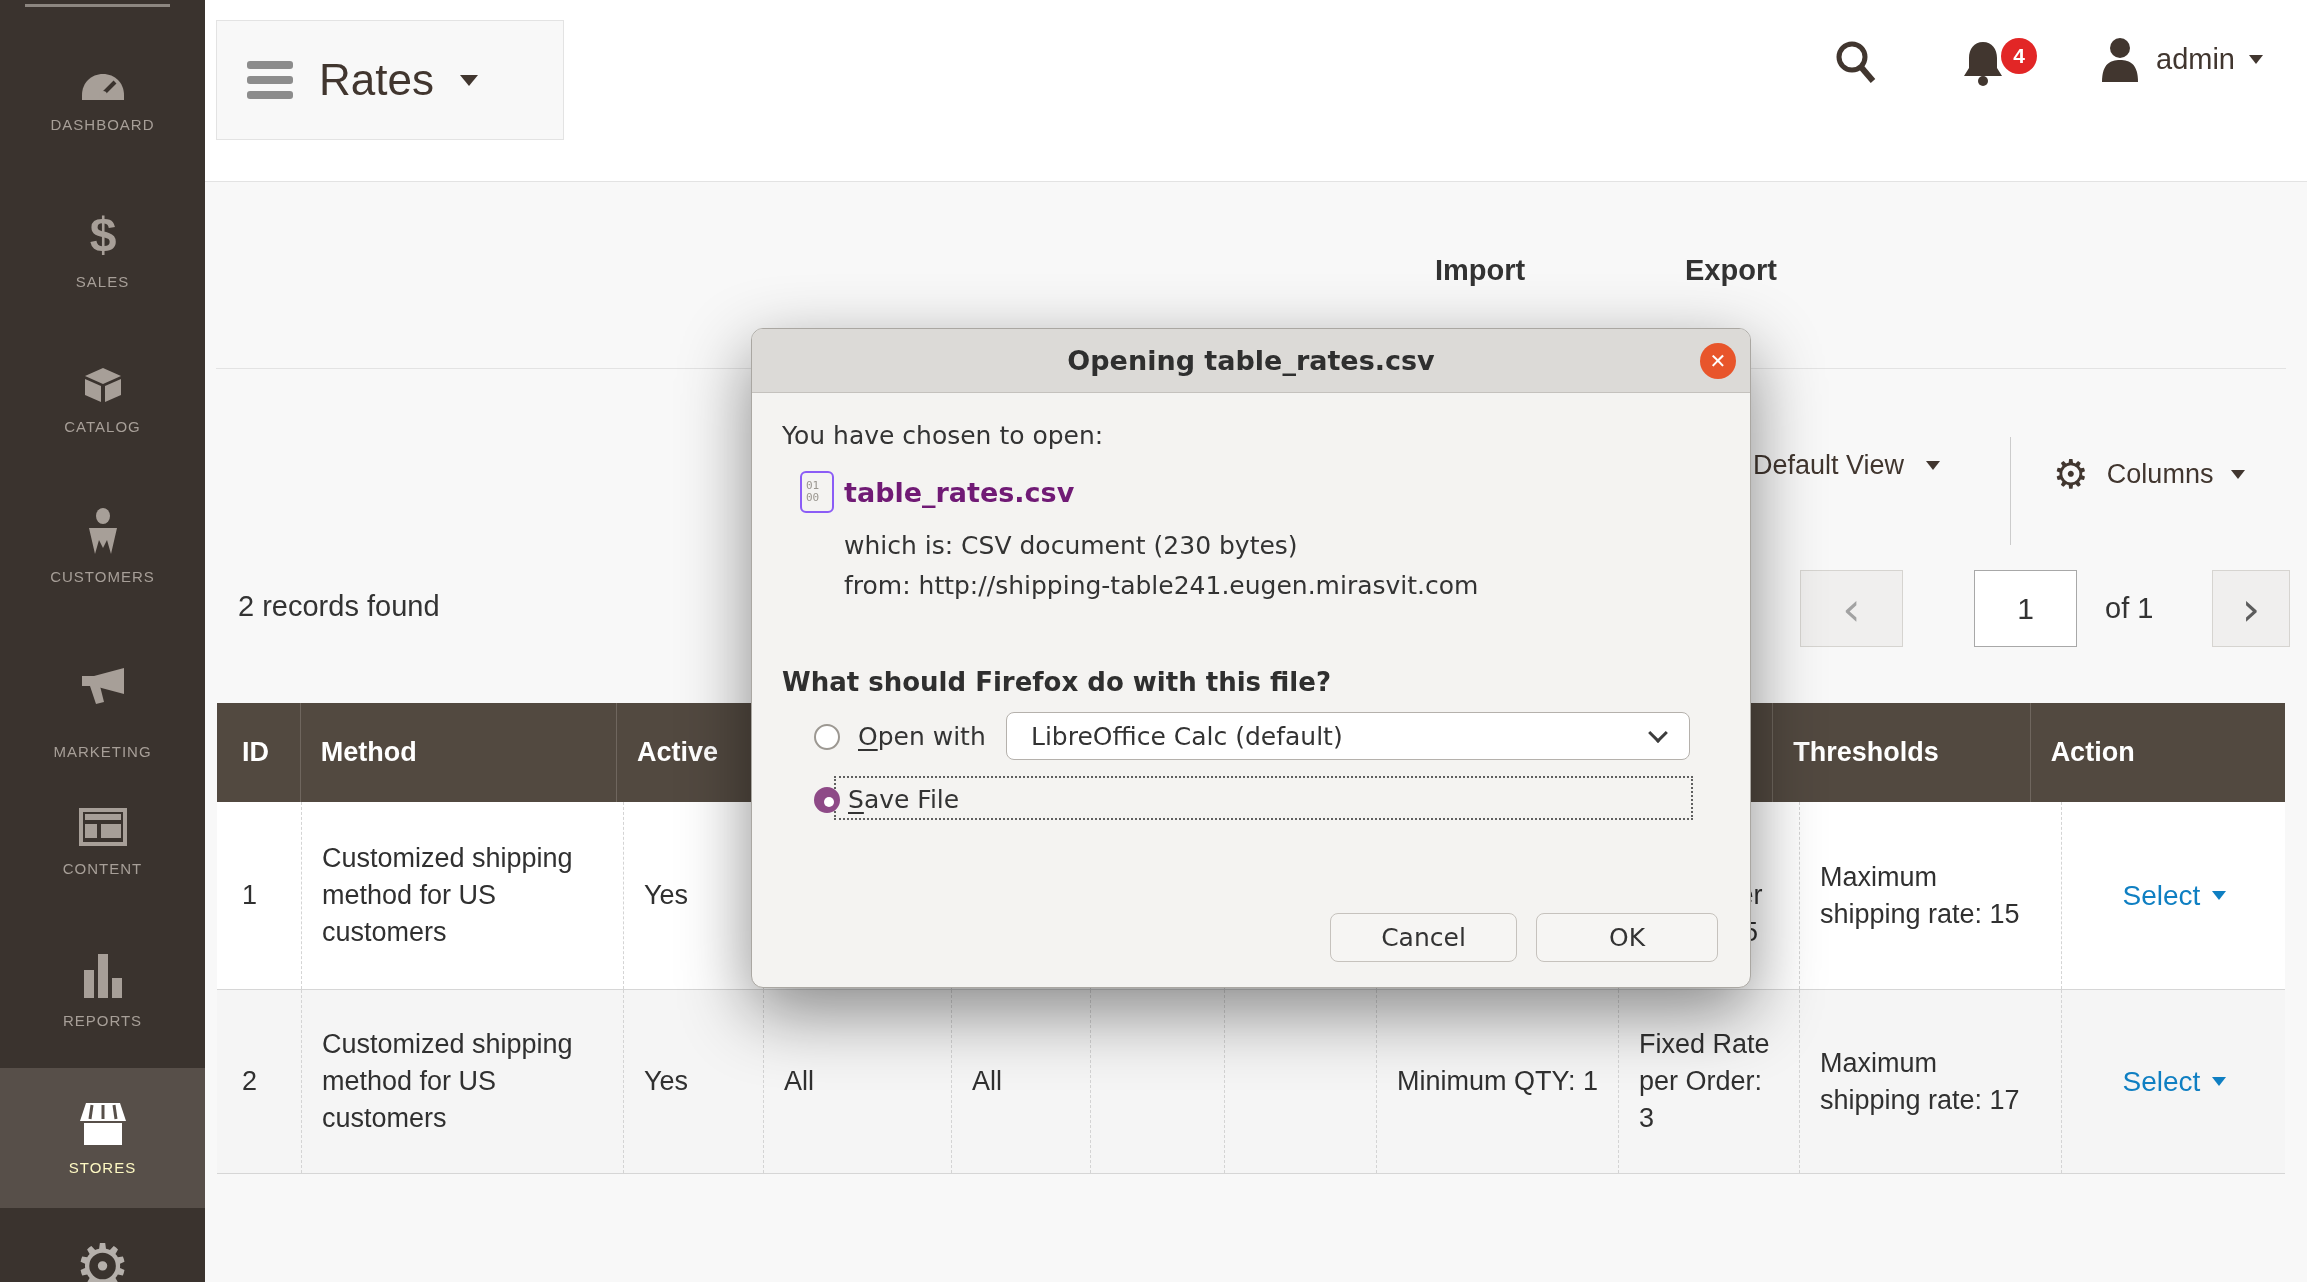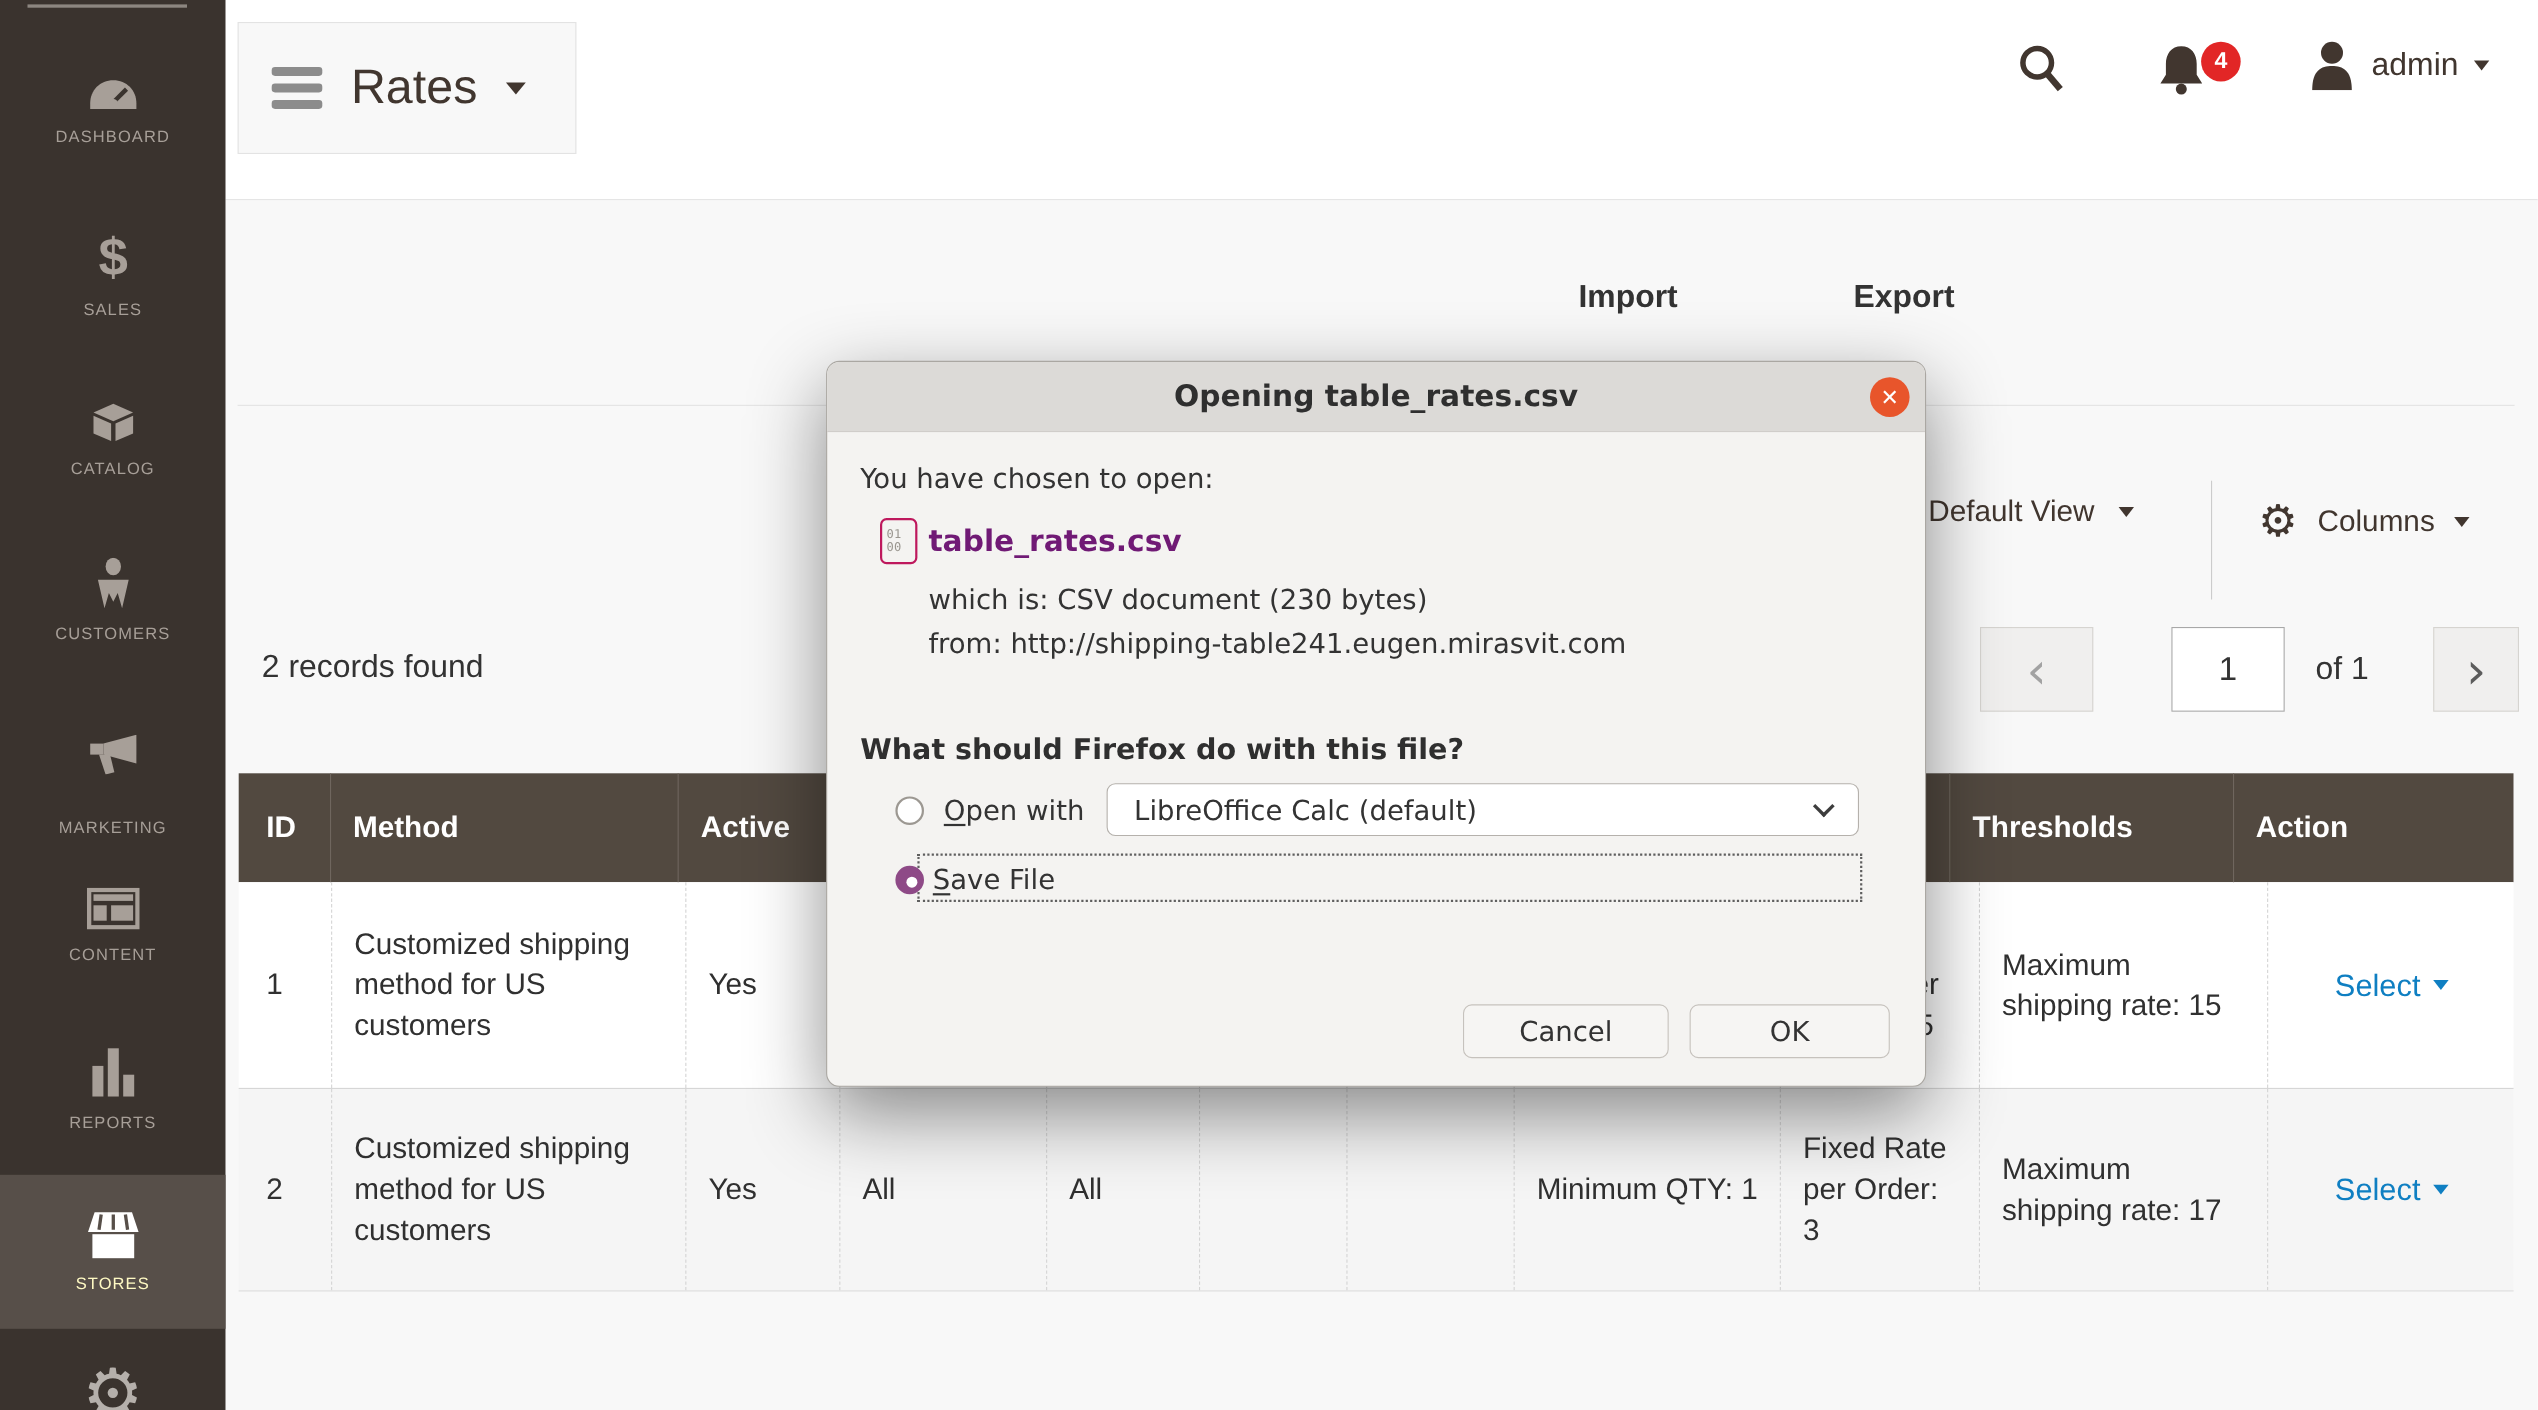--- a/index.html
+++ b/index.html
@@ -22,21 +22,21 @@
   .side-item svg{fill:var(--sidebar-fg)}
   .side-item.active{background:var(--sidebar-active-bg);color:#fef9c3}
   .side-item.active svg{fill:#fff}
   .side-gear{position:absolute;left:0;top:1208px;width:205px;height:74px;display:flex;justify-content:center}
   .side-gear .gear-glyph{font-size:62px;color:#b5b0ab;line-height:1;margin-top:28px;
     font-family:"DejaVu Sans",sans-serif}
 
   
   #topbar{position:absolute;left:205px;top:0;width:2102px;height:182px;background:#fff;
     border-bottom:1px solid #e3e3e3;z-index:1}
-  .title-box{position:absolute;left:11px;top:20px;width:308px;height:120px;background:#f8f8f8;
+  .title-box{position:absolute;left:11px;top:20px;width:348px;height:120px;background:#f8f8f8;
     border:1px solid #e3e3e3;display:flex;align-items:center;gap:26px;padding-left:30px;cursor:pointer}
   .burger{display:flex;flex-direction:column;gap:7px}
   .burger i{display:block;width:46px;height:8px;border-radius:3px;background:#8c8c8c}
   .page-title{font-size:44px;color:var(--brand-dark)}
   .caret{width:0;height:0;border-left:9px solid transparent;border-right:9px solid transparent;
     border-top:11px solid var(--brand-dark);display:inline-block}
   .caret.sm{border-left-width:7px;border-right-width:7px;border-top-width:9px}
   .caret.blue{border-top-color:var(--link-blue)}
   .search-btn{position:absolute;left:1630px;top:40px;cursor:pointer}
   .bell-wrap{position:absolute;left:1755px;top:38px;cursor:pointer}
@@ -91,21 +91,21 @@
   #dialog{position:absolute;left:751px;top:328px;width:1000px;height:660px;z-index:50;
     background:var(--dialog-bg);border:1px solid #aaa7a2;border-radius:12px;
     box-shadow:0 24px 70px rgba(0,0,0,.45);font-family:"DejaVu Sans",sans-serif;color:#333}
   .dlg-title{position:absolute;left:0;top:0;width:100%;height:64px;background:var(--dialog-titlebar);
     border-bottom:1px solid #c4c1bd;border-radius:11px 11px 0 0;display:flex;align-items:center;
     justify-content:center;font-size:27px;font-weight:bold;color:#2f2f2f}
   .dlg-close{position:absolute;right:14px;top:14px;width:36px;height:36px;border-radius:50%;
     background:var(--close-orange);color:#fff;display:flex;align-items:center;justify-content:center;
     font-size:20px;font-weight:bold;cursor:pointer}
   .dlg-intro{position:absolute;left:30px;top:92px;font-size:25px}
-  .file-icon{position:absolute;left:48px;top:142px;width:34px;height:42px;border:2px solid #be185d;
+  .file-icon{position:absolute;left:48px;top:142px;width:34px;height:42px;border:2px solid #8b5cf6;
     border-radius:6px;color:#9a968f;font-family:"DejaVu Sans Mono",monospace;font-size:11px;
     line-height:12px;padding:7px 0 0 4px}
   .dlg-filename{position:absolute;left:92px;top:148px;font-size:27px;font-weight:bold;color:#701a75}
   .dlg-which{position:absolute;left:92px;top:202px;font-size:25px}
   .dlg-from{position:absolute;left:92px;top:242px;font-size:25px}
   .dlg-question{position:absolute;left:30px;top:338px;font-size:26px;font-weight:bold;color:#2f2f2f}
   .radio{width:26px;height:26px;border-radius:50%;background:#fff;border:2px solid #9c9892}
   .radio.checked{background:var(--radio-purple);border-color:var(--radio-purple);position:relative}
   .radio.checked::after{content:"";position:absolute;left:8px;top:8px;width:10px;height:10px;
     border-radius:50%;background:#fff}

